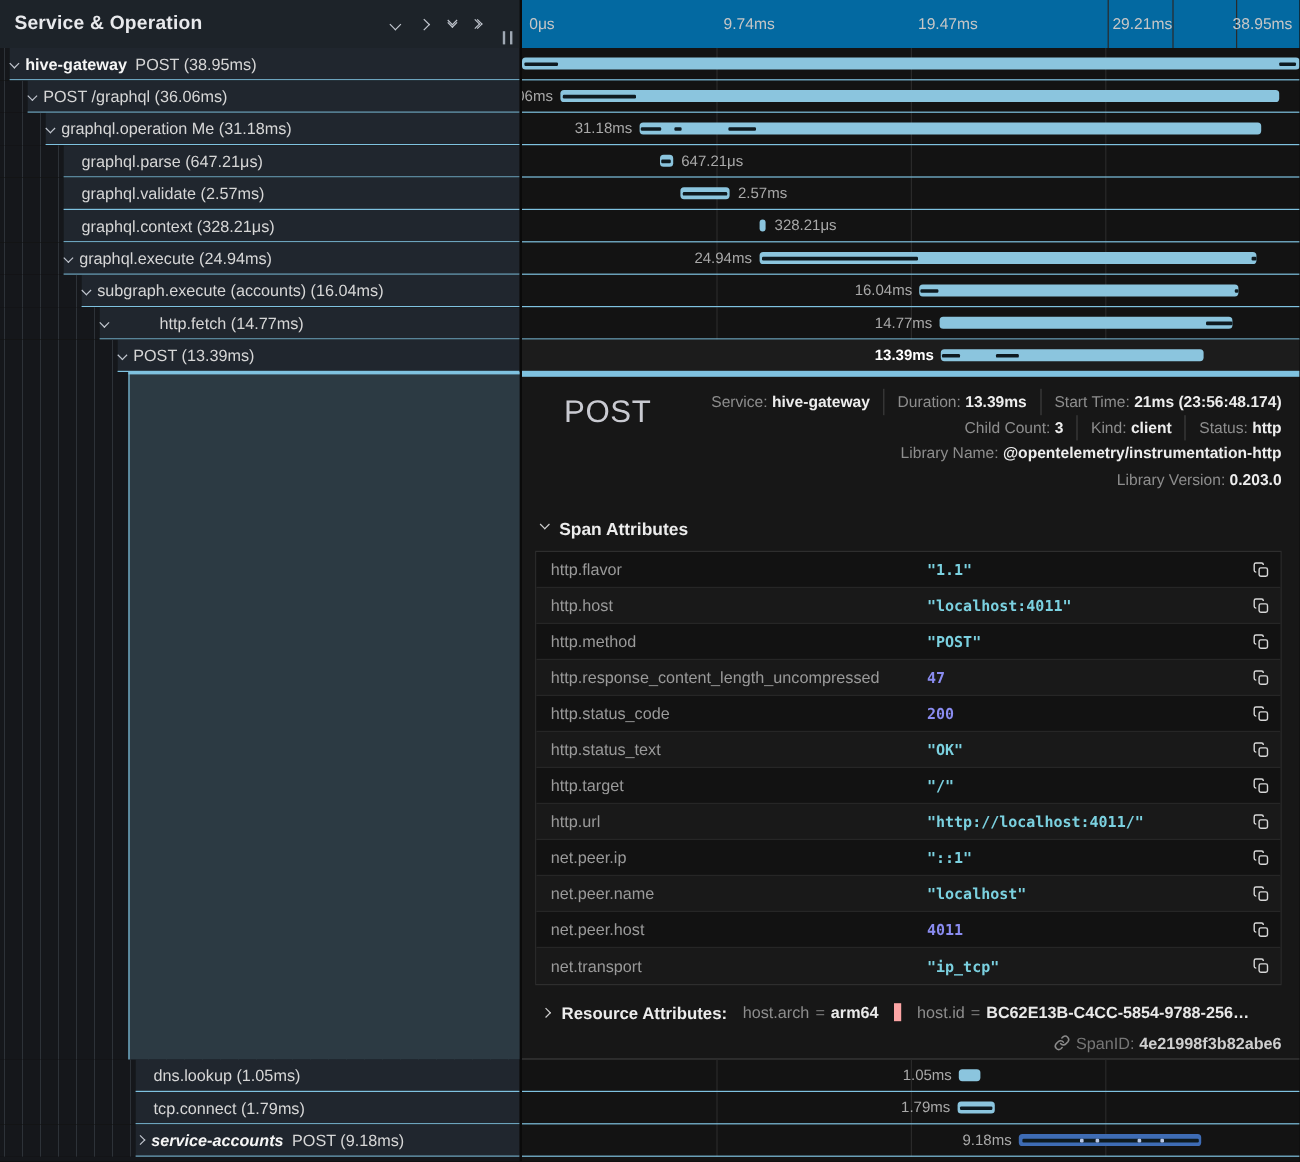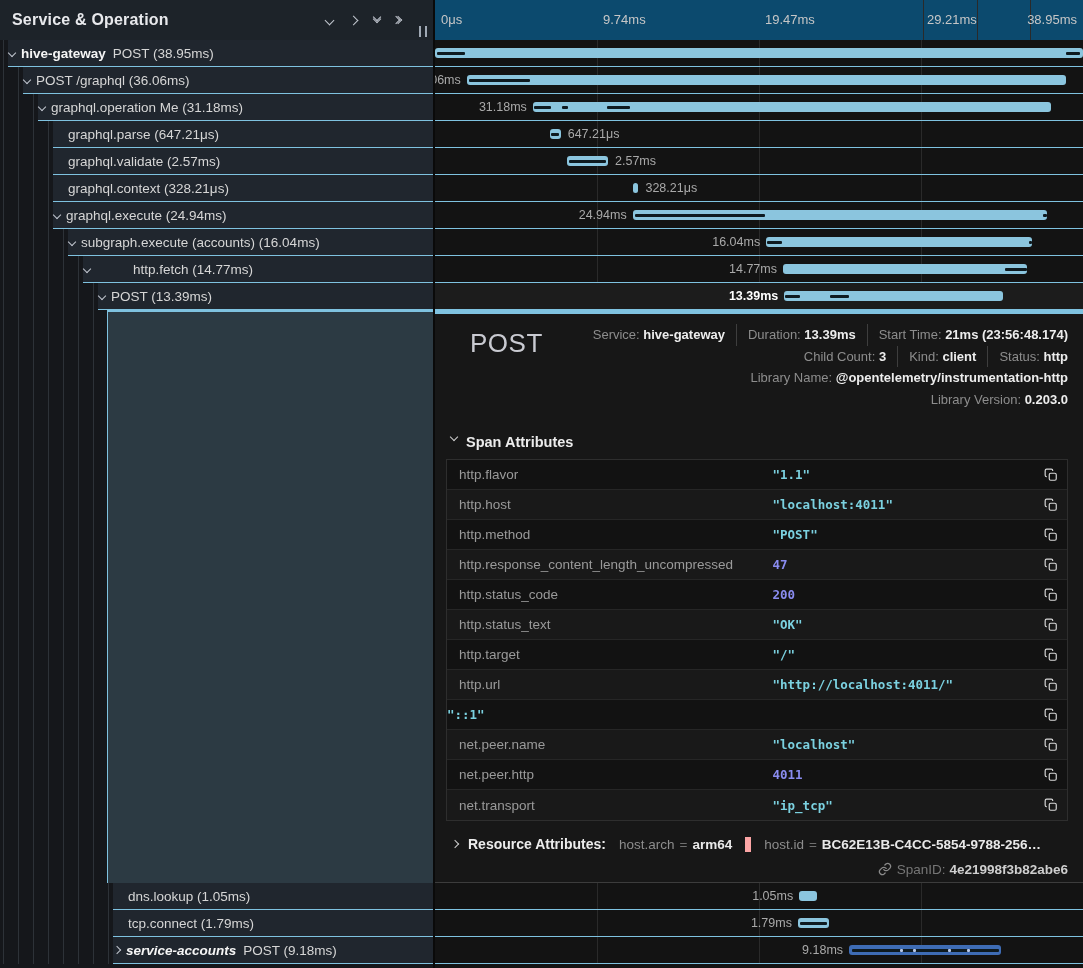--- a/index.html
+++ b/index.html
@@ -17,21 +17,21 @@
   .chev { display:inline-block; width:7px; height:7px; border-right:1.7px solid #c2c7cf; border-bottom:1.7px solid #c2c7cf; }
   .chev.down  { transform:rotate(45deg); }
   .chev.right { transform:rotate(-45deg); }
   .chev.small { width:6px; height:6px; }
   .dbl { display:flex; flex-direction:column; gap:0; }
   .dbl .chev { margin-top:-4px; }
   .dbl.rt { flex-direction:row; }
   .dbl.rt .chev { margin:0 0 0 -4px; }
   .grip { position:absolute; right:6px; bottom:3px; width:8px; height:11px;
     border-left:2px solid #9fa8b3; border-right:2px solid #9fa8b3; }
-  .topbar-right { flex:1; background:#0c4a6e; position:relative;text-align:center; }
+  .topbar-right { flex:1; background:#0369a1; position:relative;text-align:center; }
   .tick { position:absolute; top:0; line-height:40px; font-size:13px; color:#c6c6c6; }
 
   
   .grid { position:absolute; top:0; bottom:0; left:435px; right:0; pointer-events:none; }
   .gridline { position:absolute; top:0; bottom:0; width:1px; background:#2a2a2a; }
 
   
   .rows { position:relative; }
   .row { height:27px; display:flex; position:relative; z-index:1; cursor:pointer; }
   .cell-left { width:435px; flex:none; position:relative; border-right:2px solid #0a0a0a; overflow:hidden; }
@@ -380,40 +380,41 @@
             <div class="attr-key">http.url</div>
             <div class="attr-val string">"http://localhost:4011/"</div>
             <button class="copy-btn">
               <svg width="14" height="14" viewBox="0 0 24 24" fill="none" stroke="#d8d8d8" stroke-width="2" stroke-linejoin="round">
                 <rect x="9" y="9" width="12" height="12" rx="2.5"></rect>
                 <path d="M5 15H4.5A2.5 2.5 0 0 1 2 12.5v-8A2.5 2.5 0 0 1 4.5 2h8A2.5 2.5 0 0 1 15 4.5V5"></path>
               </svg>
             </button>
           </div>
           <div class="attr-row">
+            <div class="attr-key">net.peer.ip</div>
             <div class="attr-val string">"::1"</div>
             <button class="copy-btn">
               <svg width="14" height="14" viewBox="0 0 24 24" fill="none" stroke="#d8d8d8" stroke-width="2" stroke-linejoin="round">
                 <rect x="9" y="9" width="12" height="12" rx="2.5"></rect>
                 <path d="M5 15H4.5A2.5 2.5 0 0 1 2 12.5v-8A2.5 2.5 0 0 1 4.5 2h8A2.5 2.5 0 0 1 15 4.5V5"></path>
               </svg>
             </button>
           </div>
           <div class="attr-row">
             <div class="attr-key">net.peer.name</div>
             <div class="attr-val string">"localhost"</div>
             <button class="copy-btn">
               <svg width="14" height="14" viewBox="0 0 24 24" fill="none" stroke="#d8d8d8" stroke-width="2" stroke-linejoin="round">
                 <rect x="9" y="9" width="12" height="12" rx="2.5"></rect>
                 <path d="M5 15H4.5A2.5 2.5 0 0 1 2 12.5v-8A2.5 2.5 0 0 1 4.5 2h8A2.5 2.5 0 0 1 15 4.5V5"></path>
               </svg>
             </button>
           </div>
           <div class="attr-row">
-            <div class="attr-key">net.peer.http</div>
+            <div class="attr-key">net.peer.host</div>
             <div class="attr-val number">4011</div>
             <button class="copy-btn">
               <svg width="14" height="14" viewBox="0 0 24 24" fill="none" stroke="#d8d8d8" stroke-width="2" stroke-linejoin="round">
                 <rect x="9" y="9" width="12" height="12" rx="2.5"></rect>
                 <path d="M5 15H4.5A2.5 2.5 0 0 1 2 12.5v-8A2.5 2.5 0 0 1 4.5 2h8A2.5 2.5 0 0 1 15 4.5V5"></path>
               </svg>
             </button>
           </div>
           <div class="attr-row">
             <div class="attr-key">net.transport</div>

